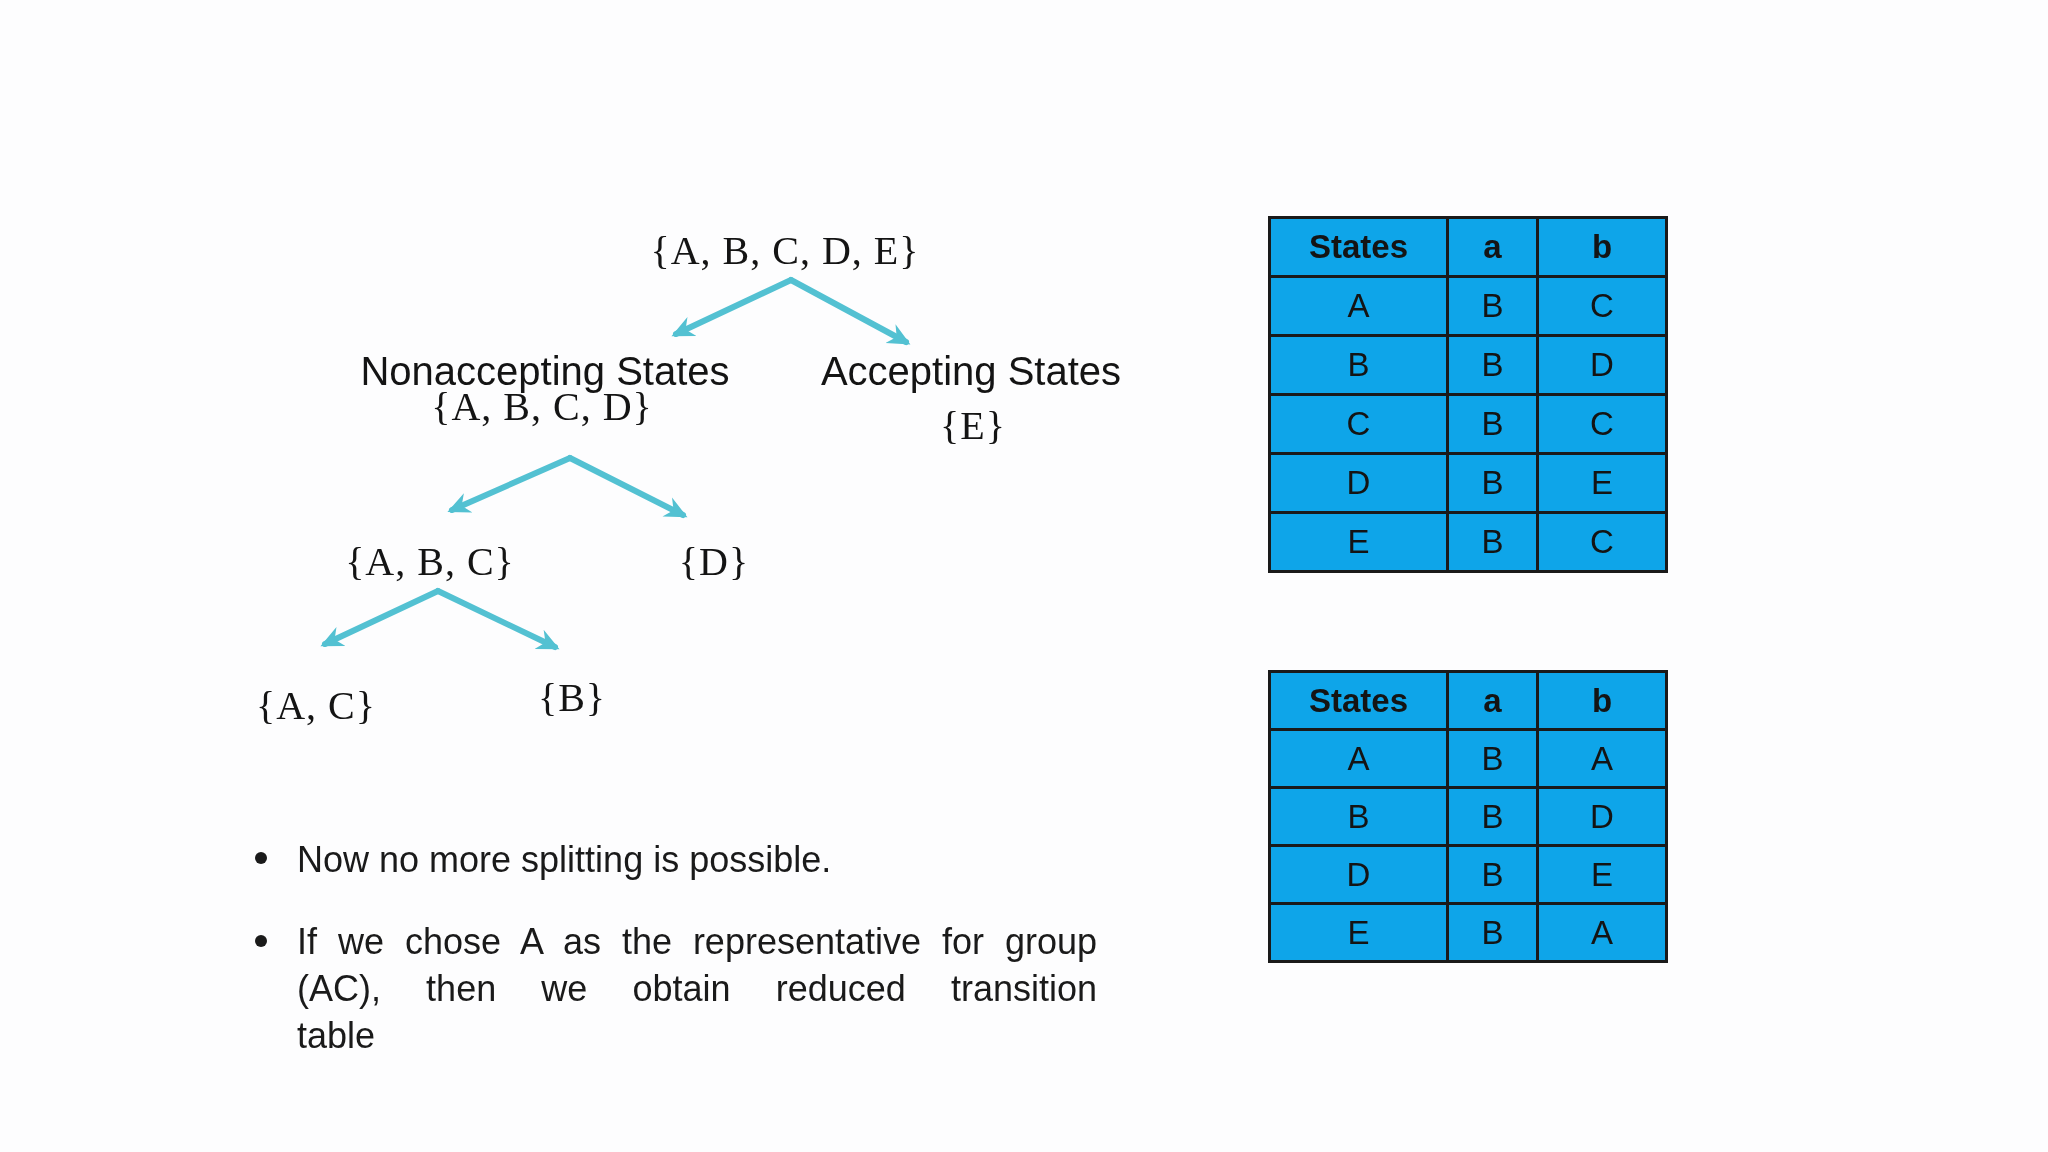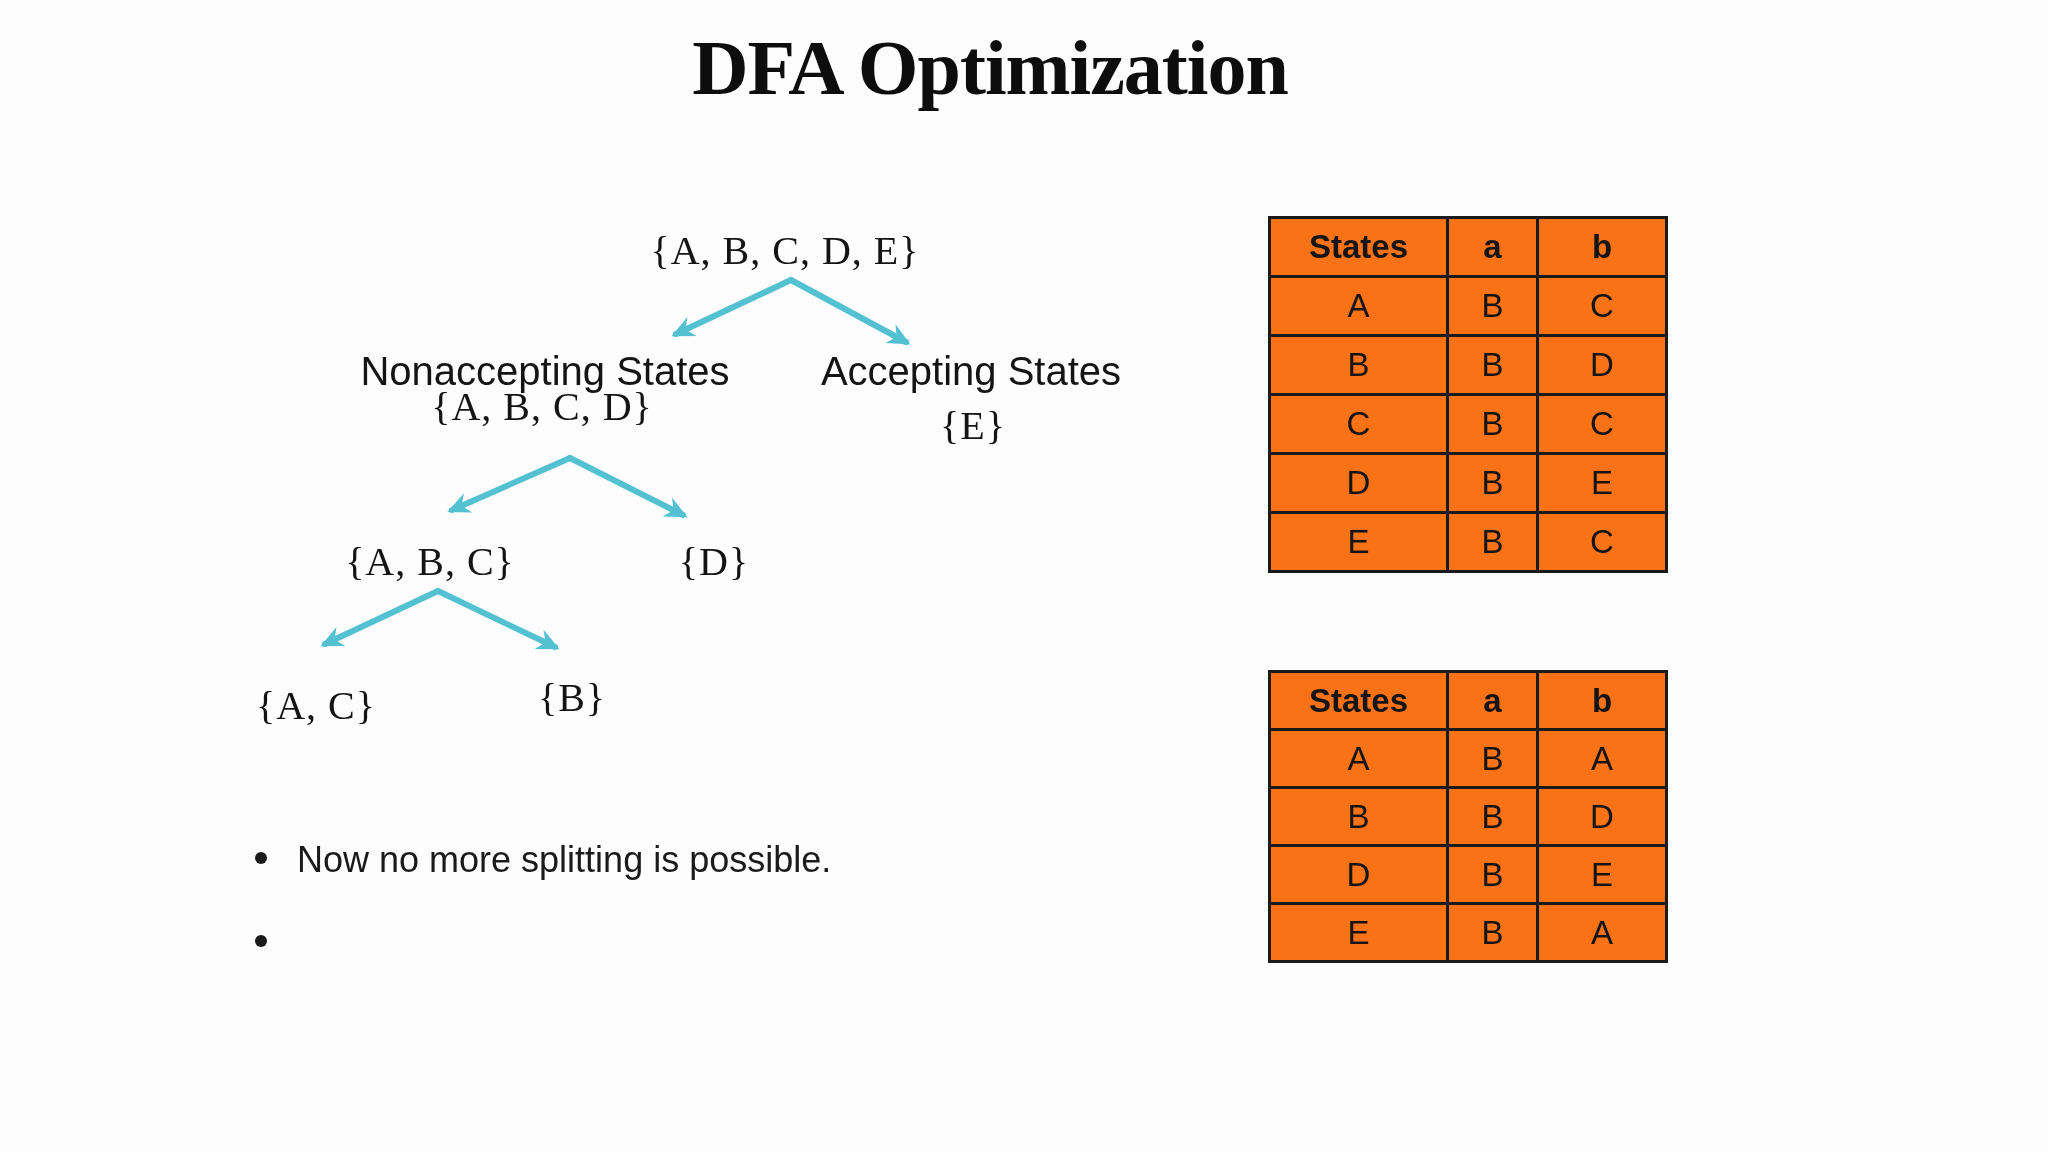--- a/index.html
+++ b/index.html
@@ -15,21 +15,21 @@
   .math{
     font-family:"Liberation Serif","DejaVu Serif",serif;
     font-size:40px;color:#141414;letter-spacing:1px;
   }
   .treelabel{font-size:40px;color:#141414;}
   svg.arrows{position:absolute;left:0;top:0;pointer-events:none;}
   .arrow-line{stroke:#53C1D2;stroke-width:6;fill:none;stroke-linecap:round;}
 
   table.ttable{
     position:absolute;border-collapse:collapse;table-layout:fixed;
-    font-size:33px;color:#141414;background:#f97316;
+    font-size:33px;color:#141414;background:#0ea5e9;
   }
   table.ttable td,table.ttable th{
     border:3px solid #1a1a1a;text-align:center;vertical-align:middle;
     padding:0;overflow:hidden;
   }
   table.ttable th{font-weight:700;}
   #table1 tr{height:59px;}
   #table2 tr{height:58px;}
 
   .caption{
@@ -50,21 +50,20 @@
     line-height:47px;
   }
   .jline{text-align:justify;text-align-last:justify;}
   .nline{text-align:left;}
 </style>
 </head>
 <body>
 
 <div class="stage">
 
-  <div class="abs title" style="left:990px;top:68px;">DFA Optimization</div>
 
   <svg class="arrows" width="2048" height="1152" viewBox="0 0 2048 1152">
     <defs>
       <marker id="ah" viewBox="0 0 10 10" refX="7" refY="5" markerWidth="4.2" markerHeight="4.2" orient="auto">
         <path d="M0,0.8 L9,5 L0,9.2 L2.8,5 Z" fill="#53C1D2"></path>
       </marker>
     </defs>
     <line class="arrow-line" x1="791" y1="280" x2="676" y2="334" marker-end="url(#ah)"></line>
     <line class="arrow-line" x1="791" y1="280" x2="906" y2="342" marker-end="url(#ah)"></line>
     <line class="arrow-line" x1="570" y1="458" x2="452" y2="510" marker-end="url(#ah)"></line>
@@ -160,14 +159,19 @@
         <td>A</td>
       </tr>
     </tbody>
   </table>
 
 
   <div class="bullet-dot" style="left:255px;top:852px;"></div>
   <div class="bullet-text-1">Now no more splitting is possible.</div>
 
   <div class="bullet-dot" style="left:255px;top:935px;"></div>
+  <div class="bullet-text-2">
+    <div class="jline">If we chose A as the representative for group</div>
+    <div class="jline">(AC),  then  we  obtain  reduced  transition</div>
+    <div class="nline">table</div>
+  </div>
 
 </div>
 
 </body></html>

